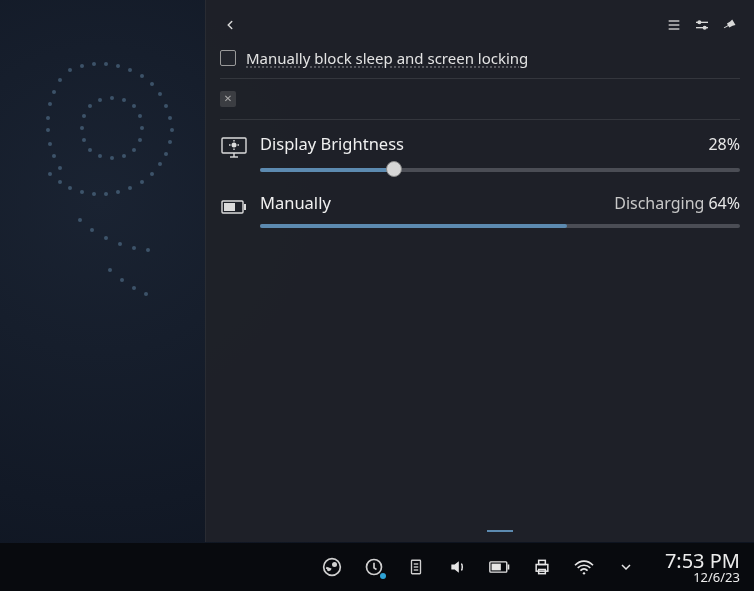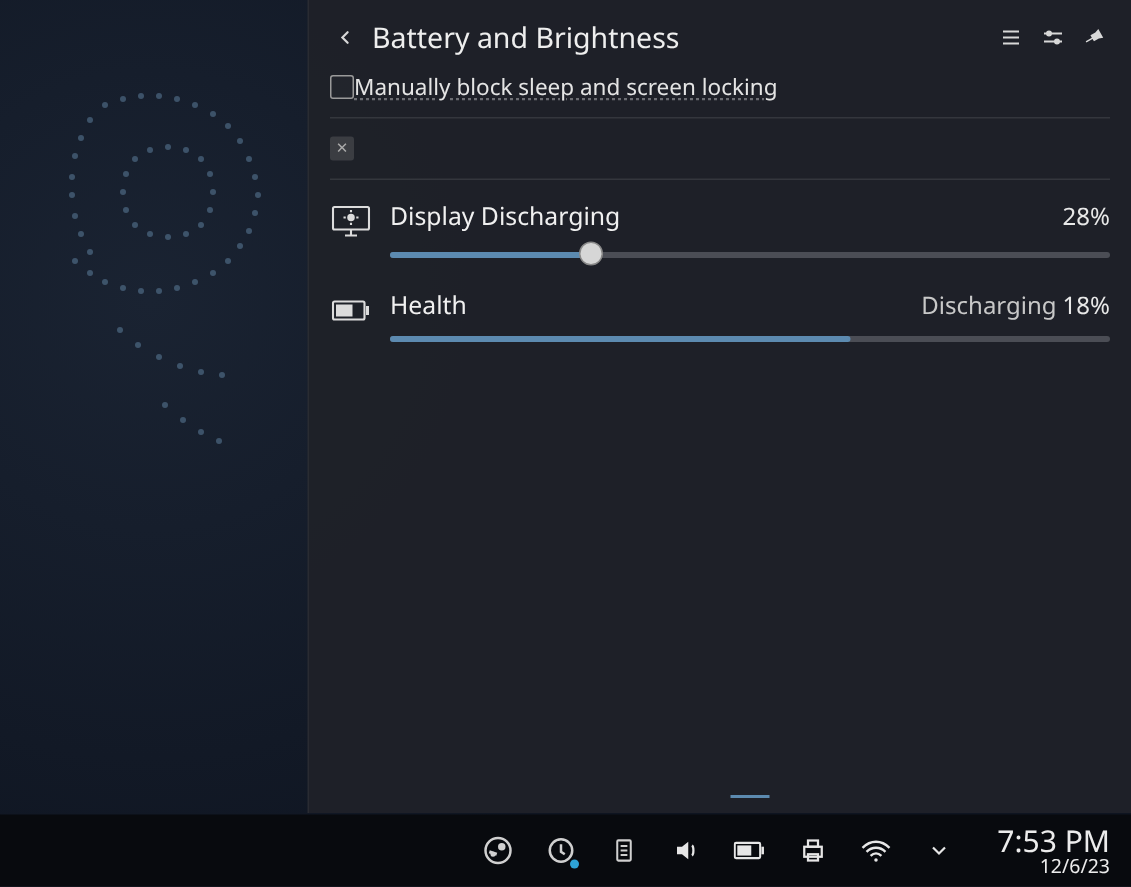--- a/index.html
+++ b/index.html
@@ -46,21 +46,21 @@
     }
     .back-btn, .hdr-icon {
       width: 20px; height: 20px;
       display: flex; align-items: center; justify-content: center;
       color: #d8d8d8;
       cursor: pointer;
     }
     .hdr-spacer { flex: 1; }
     .popup-title { font-size: 19px; font-weight: 400; color: #eeeeee; }
     .checkbox-row {
-      display: flex; align-items: center; 
+      display: flex; align-items: center; gap: 10px;
       padding: 6px 0 10px 0;
       border-bottom: 1px solid rgba(255,255,255,0.1);
     }
     .chk {
       width: 16px; height: 16px; border: 1px solid #9a9a9a;
       border-radius: 2px; background: rgba(255,255,255,0.02);
     }
     .chk-label { font-size: 15px; color: #e4e4e4; text-decoration: underline dotted rgba(255,255,255,0.35); text-underline-offset: 3px;}
     .info-row {
       display: flex; gap: 10px; padding: 10px 0 12px 0;
@@ -214,21 +214,20 @@
   </div>
 </div>
 
 <div class="popup">
   <div class="popup-header">
     <div class="back-btn">
       <svg width="14" height="14" viewBox="0 0 24 24" fill="none" stroke="currentColor" stroke-width="2.5" stroke-linecap="round">
           <polyline points="15 18 9 12 15 6"></polyline>
         </svg>
     </div>
-    <div class="popup-title">Battery and Brightness</div>
     <div class="hdr-spacer"></div>
     <div class="hdr-icon">
       <svg width="16" height="16" viewBox="0 0 24 24" stroke="currentColor" stroke-width="2">
           <line x1="4" y1="6" x2="20" y2="6"></line>
           <line x1="4" y1="12" x2="20" y2="12"></line>
           <line x1="4" y1="18" x2="20" y2="18"></line>
         </svg>
     </div>
     <div class="hdr-icon">
       <svg width="16" height="16" viewBox="0 0 24 24" stroke="currentColor" stroke-width="2" fill="none">
@@ -264,21 +263,21 @@
         <g stroke="#dcdcdc">
             <line x1="13" y1="3" x2="13" y2="4.5"></line>
             <line x1="13" y1="11.5" x2="13" y2="13"></line>
             <line x1="8" y1="8" x2="9.5" y2="8"></line>
             <line x1="16.5" y1="8" x2="18" y2="8"></line>
           </g>
       </svg>
     </div>
     <div class="section-body">
       <div class="section-header">
-        <span class="section-title">Display Discharging</span>
+        <span class="section-title">Display Brightness</span>
         <span class="sec-spacer"></span>
         <span class="section-val">28%</span>
       </div>
       <div class="slider-track">
         <div class="track-base"></div>
         <div class="track-fill" id="bright-fill" style="width: 28%;"></div>
         <div class="slider-thumb" id="bright-thumb" style="left: 28%;"></div>
       </div>
     </div>
   </div>
@@ -286,24 +285,24 @@
   <div class="section">
     <div class="section-icon">
       <svg width="26" height="16" viewBox="0 0 26 16" fill="none" stroke="#dcdcdc" stroke-width="1.4">
         <rect x="1" y="2" width="21" height="12" rx="1"></rect>
         <rect x="23" y="5" width="2" height="6" fill="#dcdcdc" stroke="none"></rect>
         <rect x="3" y="4" width="11" height="8" fill="#dcdcdc" stroke="none"></rect>
       </svg>
     </div>
     <div class="section-body">
       <div class="section-header">
-        <span class="section-title">Health</span>
+        <span class="section-title">Manually</span>
         <span class="sec-spacer"></span>
         <span class="section-status">Discharging</span>
-        <span class="section-val">18%</span>
+        <span class="section-val">64%</span>
       </div>
       <div class="progress">
         <div class="progress-fill" id="batt-fill" style="width: 64%;"></div>
       </div>
       <div class="details">
       </div>
     </div>
   </div>
 </div>
 

